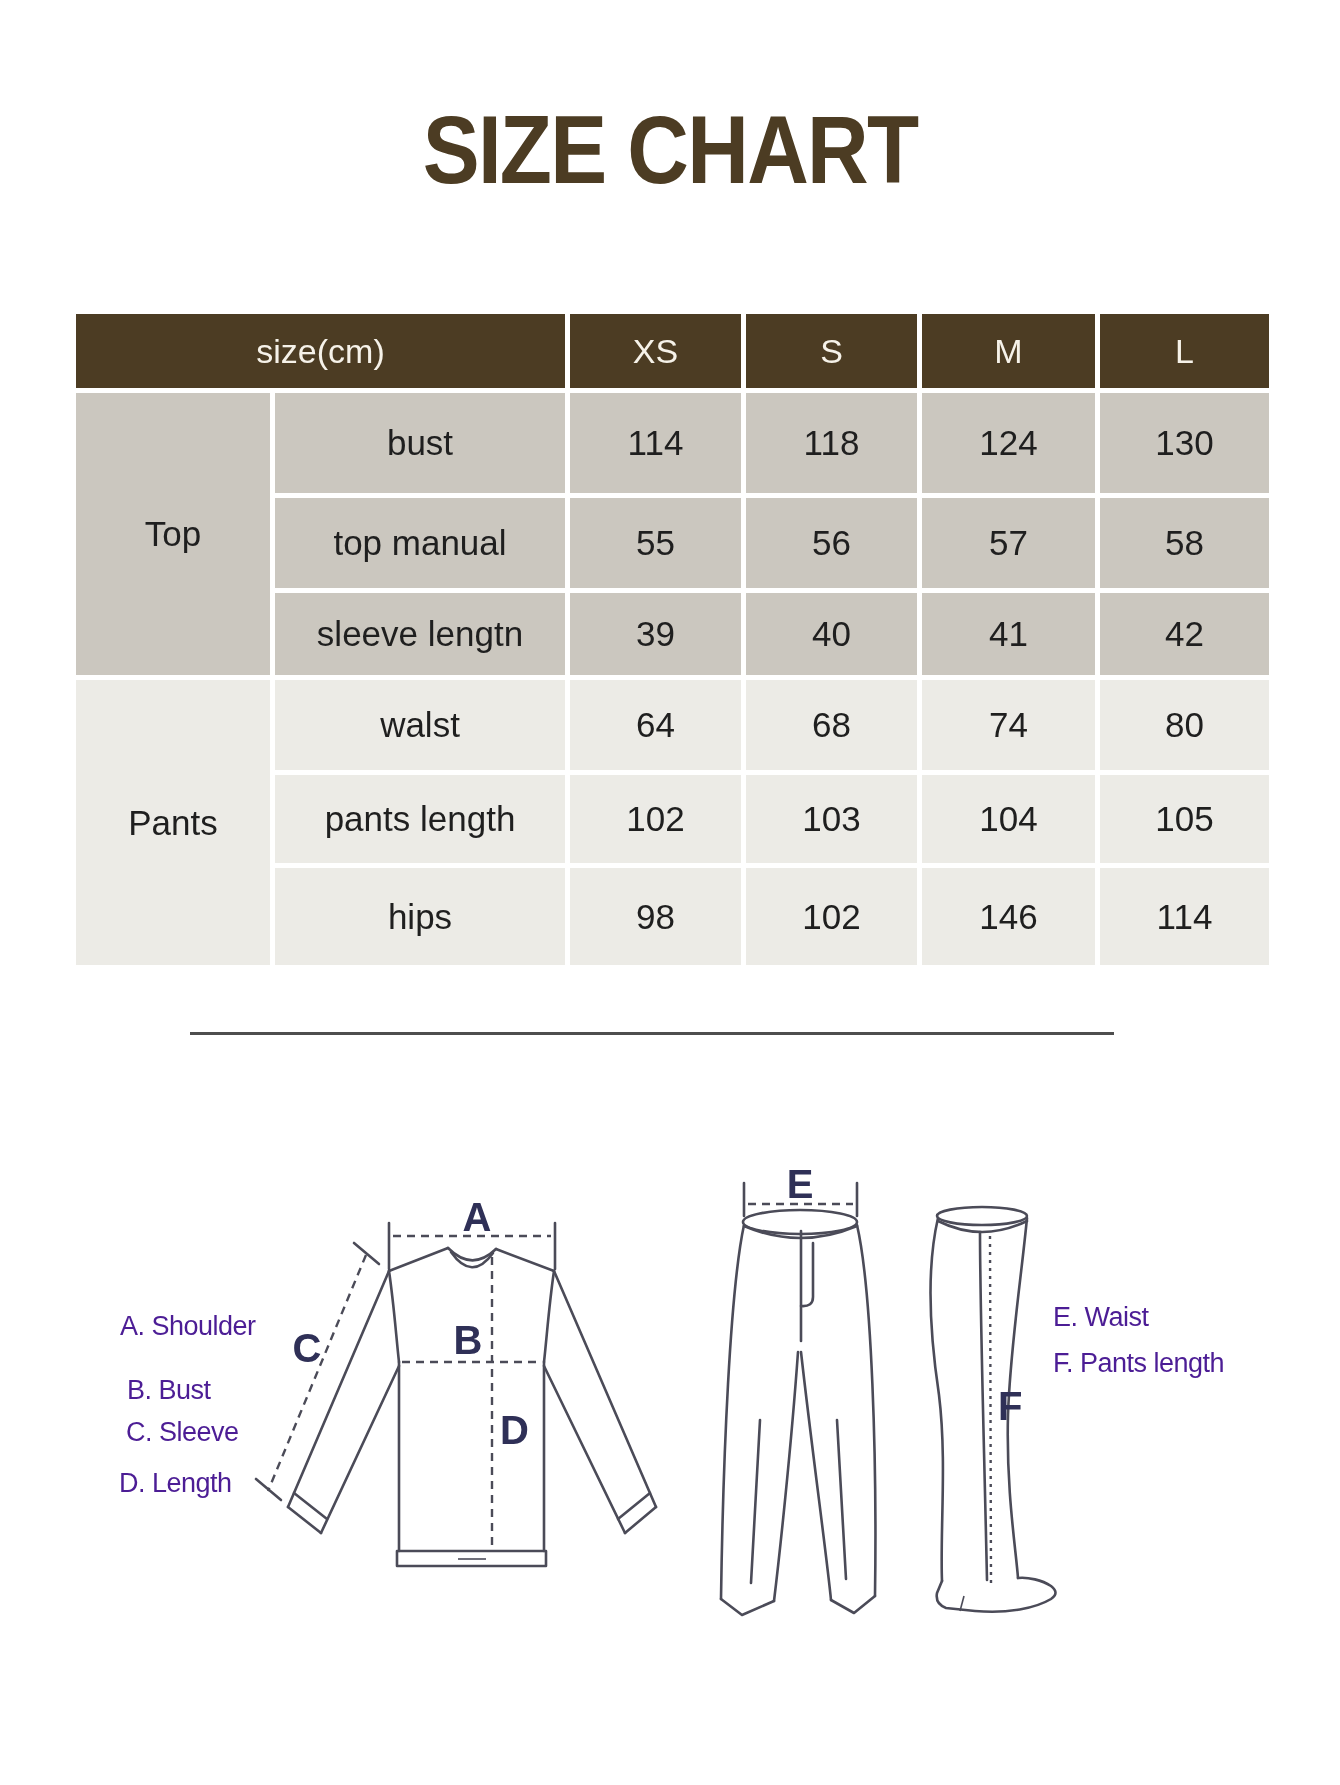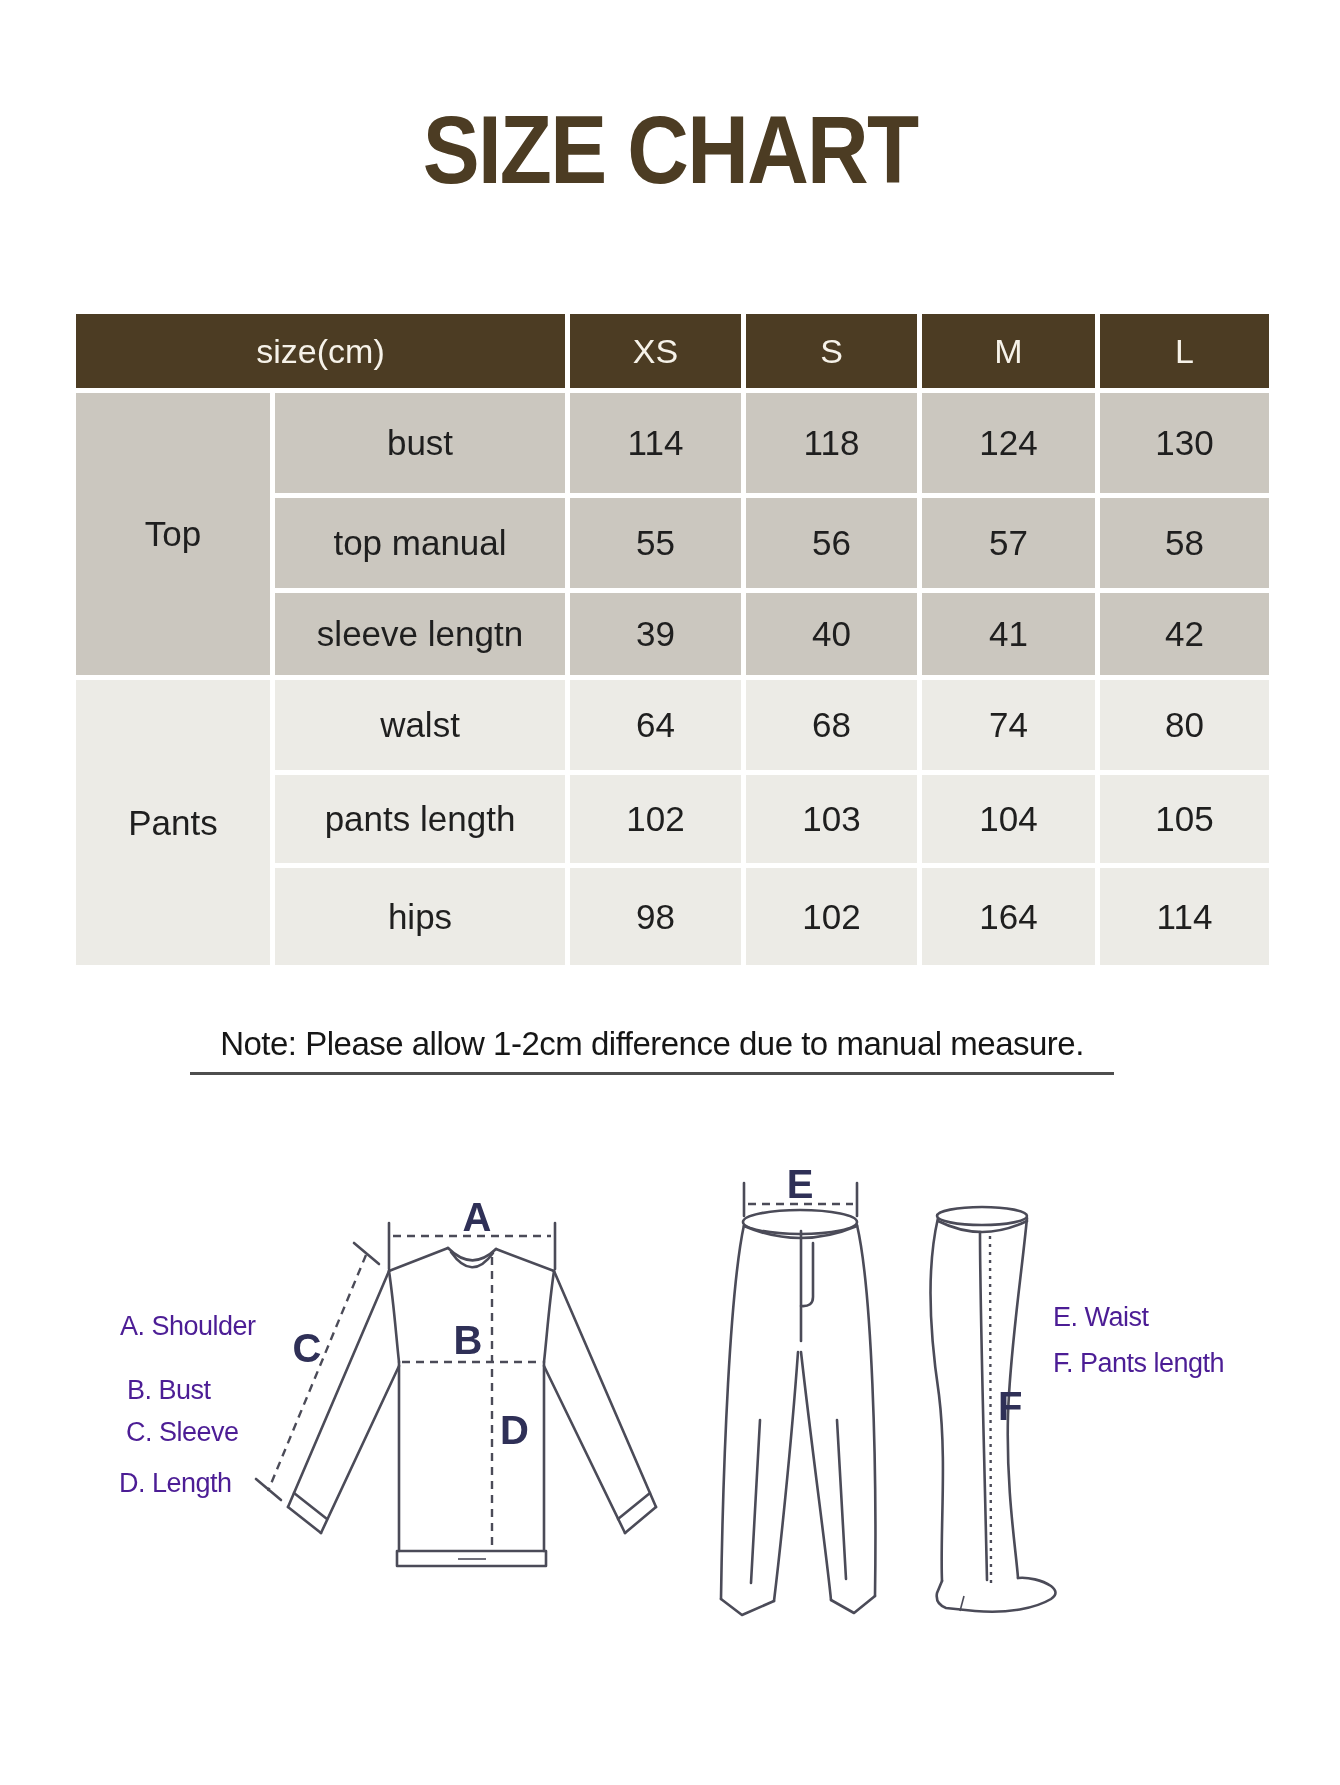--- a/index.html
+++ b/index.html
@@ -104,29 +104,28 @@
           <td>pants length</td>
           <td>102</td>
           <td>103</td>
           <td>104</td>
           <td>105</td>
         </tr>
         <tr class="sec-pants r-hips">
           <td>hips</td>
           <td>98</td>
           <td>102</td>
-          <td>164</td>
+          <td>146</td>
           <td>114</td>
         </tr>
       </tbody>
     </table>
   </div>
 
   <div class="note-wrap">
-    <div class="note-text">Note: Please allow 1-2cm difference due to manual measure.</div>
     <div class="note-underline"></div>
   </div>
 
   <div class="legend legend-a">A. Shoulder</div>
   <div class="legend legend-b">B. Bust</div>
   <div class="legend legend-c">C. Sleeve</div>
   <div class="legend legend-d">D. Length</div>
   <div class="legend legend-e">E. Waist</div>
   <div class="legend legend-f">F. Pants length</div>
 

